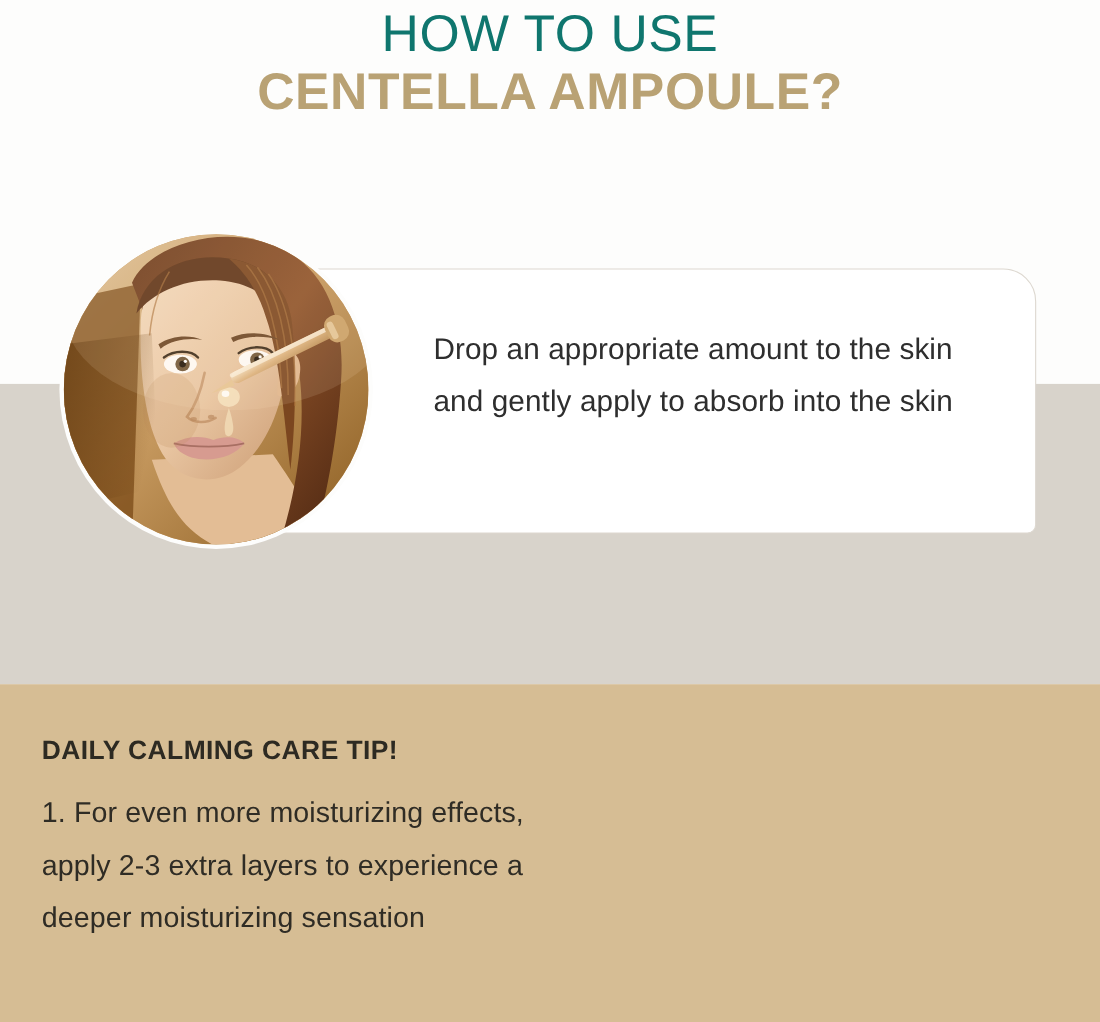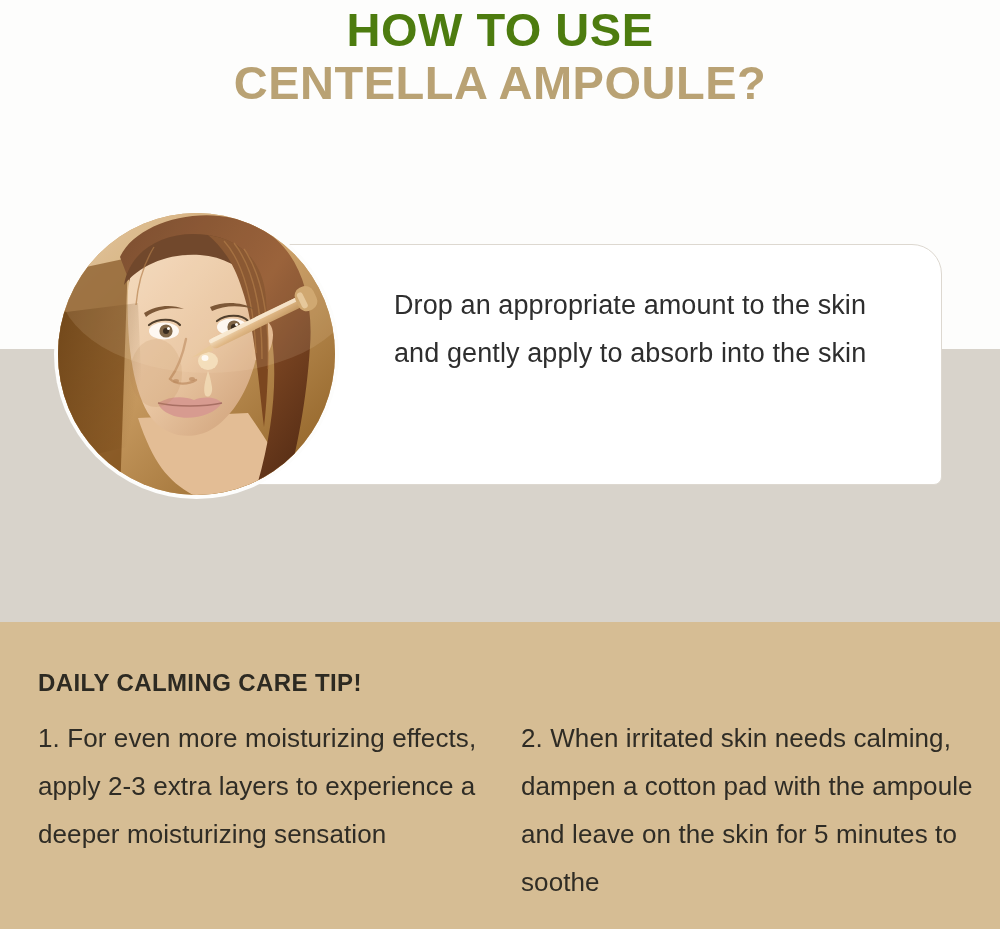--- a/index.html
+++ b/index.html
@@ -47,23 +47,23 @@
     position: absolute;
     left: 0; top: 0;
     width: 1000px;
     text-align: center;
     z-index: 6;
   }
   .heading-line1 {
     display: block;
     font-family: "Liberation Sans", sans-serif;
     font-size: 47px;
-    font-weight: 700;
+    font-weight: 400;
     letter-spacing: 0.5px;
-    color: #4d7c0f;
+    color: #0f766e;
     line-height: 1.12;
     margin-top: 4px;
   }
   .heading-line2 {
     display: block;
     font-family: "Liberation Sans", sans-serif;
     font-size: 47px;
     font-weight: 700;
     letter-spacing: 0.5px;
     color: #b9a274;
@@ -79,21 +79,21 @@
     height: 241px;
     background: #ffffff;
     border: 1px solid #ddd8d0;
     border-radius: 30px 30px 8px 8px;
     box-sizing: border-box;
     z-index: 3;
   }
   .instruction-text {
     position: absolute;
     left: 225px;
-    top: 36px;
+    top: 48px;
     width: 510px;
     font-size: 27px;
     line-height: 48px;
     color: #2e2e2e;
     font-weight: 400;
     letter-spacing: 0.1px;
   }
 
   
   .photo-circle {
@@ -264,17 +264,16 @@
       </g>
 
       <ellipse cx="150" cy="70" rx="150" ry="90" fill="#ffe9c9" opacity="0.12"></ellipse>
     </svg>
   </div>
 
   <div class="tips">
     <div class="tips-heading">DAILY CALMING CARE TIP!</div>
     <div class="tips-columns">
       <div class="tip-col tip-col-1">1. For even more moisturizing effects, apply 2-3 extra layers to experience a deeper moisturizing sensation</div>
-      <div class="tip-col tip-col-2">2. When irritated skin needs calming, dampen a cotton pad with the ampoule and leave on the skin for 5 minutes to soothe</div>
     </div>
   </div>
 
 </div>
 
 </body></html>

